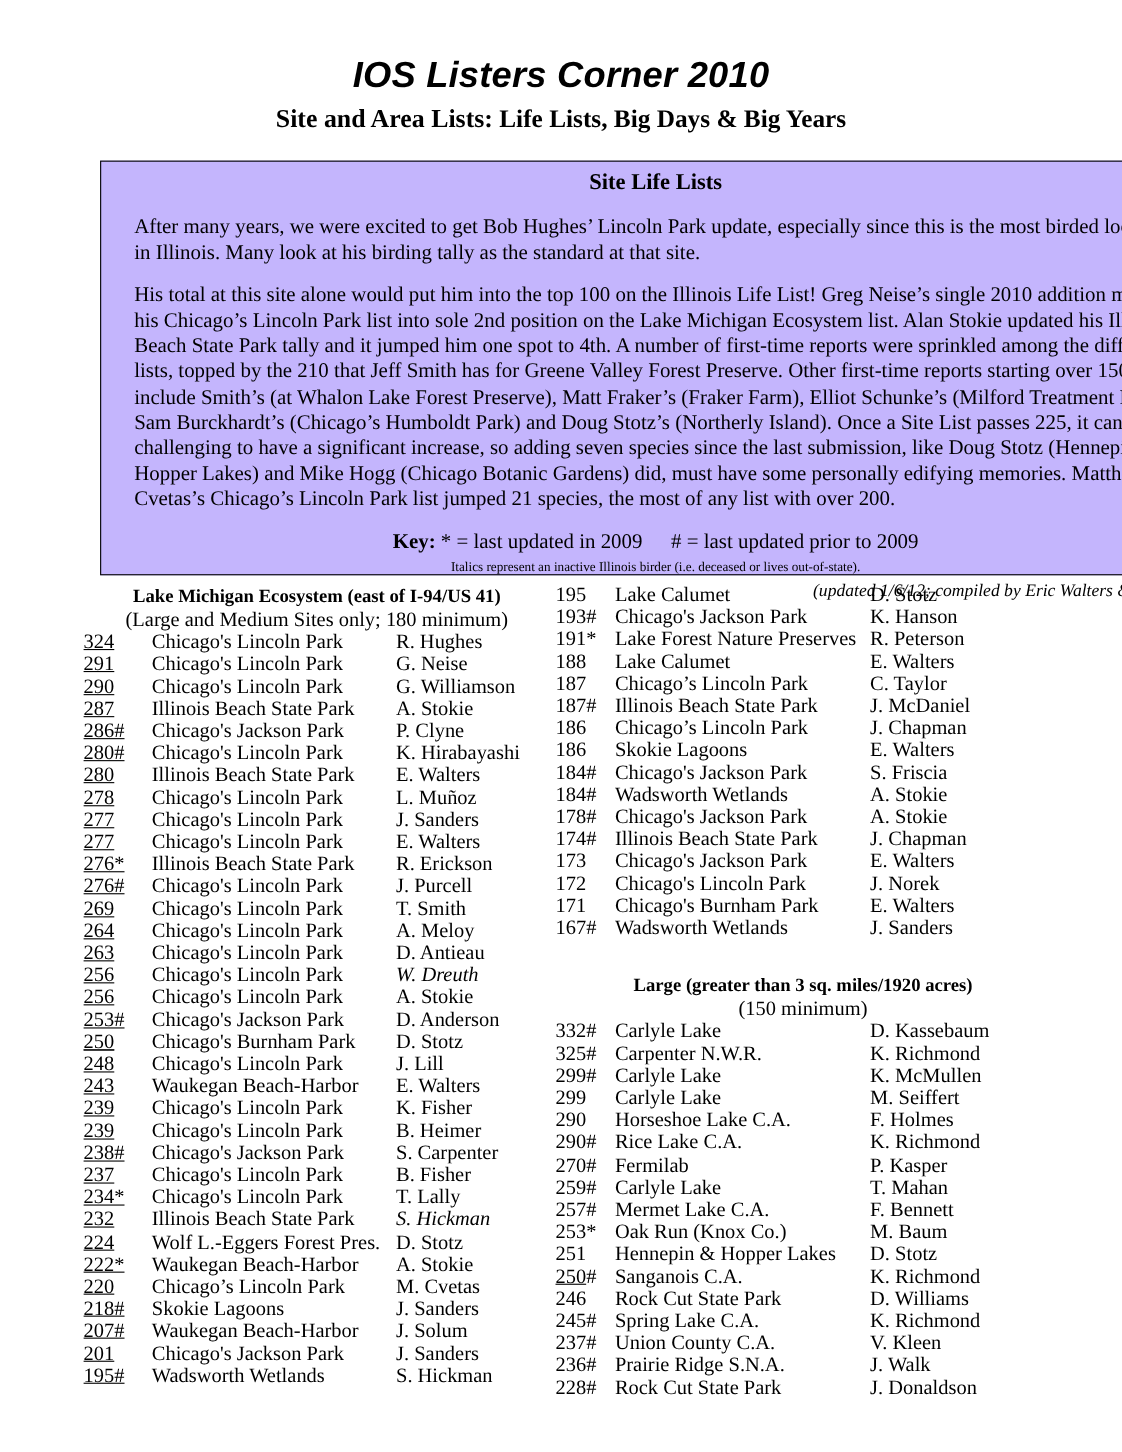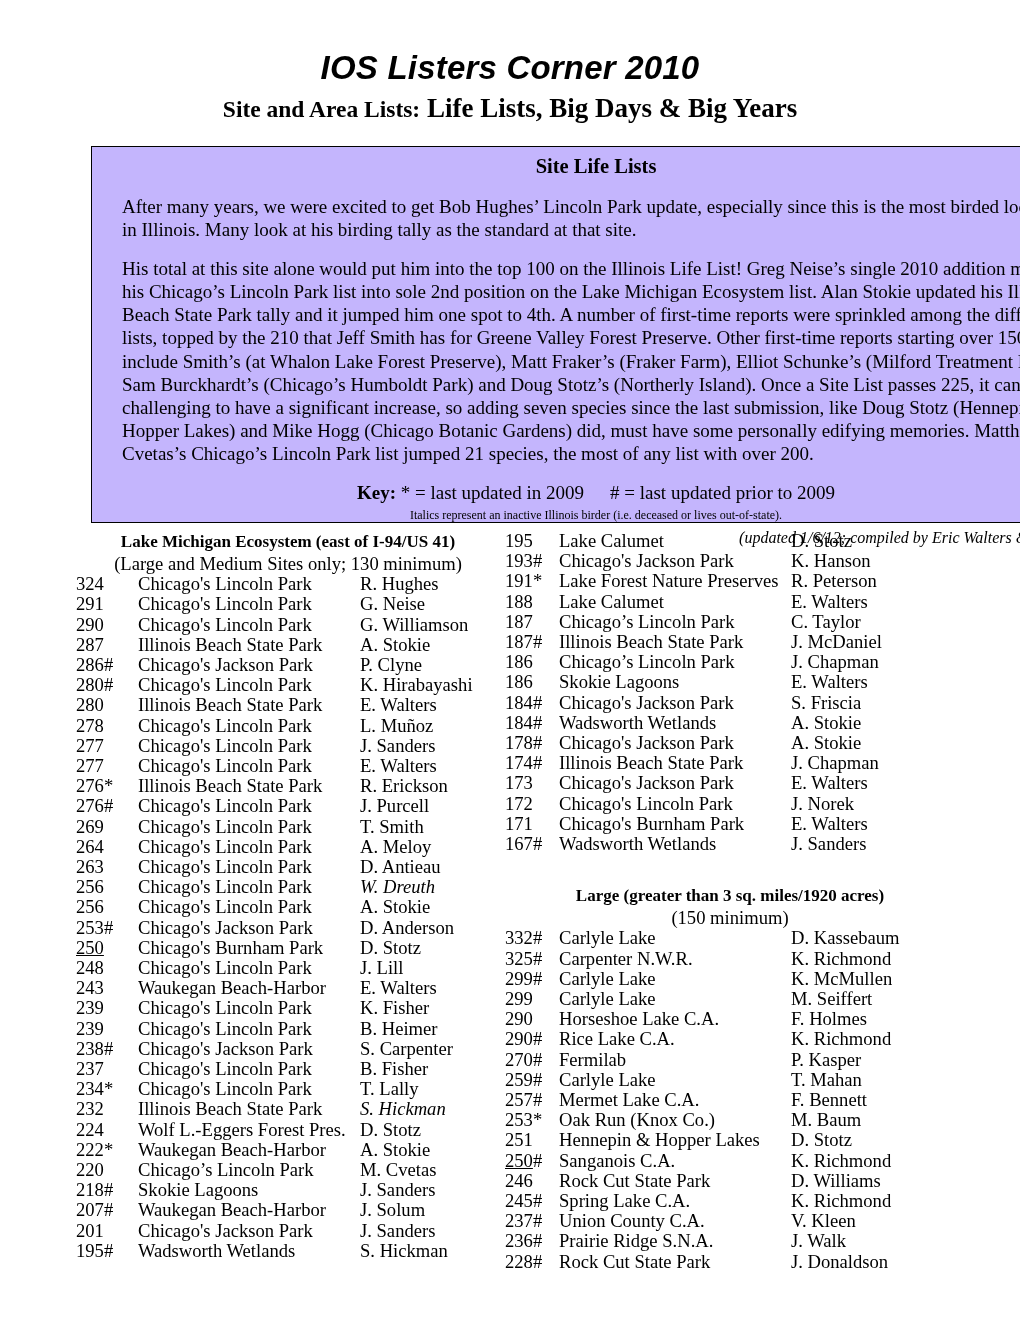--- a/index.html
+++ b/index.html
@@ -35,21 +35,21 @@
     font-size: 23.5px;
     line-height: 32px;
     margin: 4px 0 0 0;
     font-weight: bold;
   }
   .doc-subtitle .sub-lead {
     font-weight: bold;
   }
   .doc-subtitle .sub-rest {
     font-weight: bold;
-    font-size: 27px;
+    font-size: 23px;
   }
 
   
   .intro-box {
     position: absolute;
     left: 91px;
     top: 146px;
     width: 1010px;
     height: 377px;
     border: 1.6px solid #000000;
@@ -130,21 +130,21 @@
   }
   table.lst td {
     padding: 0;
     vertical-align: top;
     white-space: nowrap;
   }
   td.num   { width: 58px; }
   td.site  { }
   td.who   { }
 
-  .col-left  td.num  { width: 62px; }
+  .col-left  td.num  { width: 62px; text-decoration: underline; }
   .col-left  td.site { width: 222px; }
   .col-right td.num  { width: 54px; }
   .col-right td.site { width: 232px; }
 
   .ital { font-style: italic; }
   .undl { text-decoration: underline; margin-top: 28px; }
 
   .spacer-block { height: 31px; }
 </style>
 </head>
@@ -169,21 +169,21 @@
     </div>
     <div class="intro-italics-note">Italics represent an inactive Illinois birder (i.e. deceased or lives out-of-state).</div>
     <div class="intro-updated">(updated 1/6/12; compiled by Eric Walters &amp; Joe Lill)</div>
   </div>
 </div>
 
 <div class="columns">
 
   <div class="col col-left">
     <div class="sec-title">Lake Michigan Ecosystem (east of I-94/US 41)</div>
-    <div class="sec-sub">(Large and Medium Sites only; 130 minimum)</div>
+    <div class="sec-sub">(Large and Medium Sites only; 180 minimum)</div>
     <table class="lst">
       <tbody id="lm-left-body">
           <tr>
             <td class="num">324</td>
             <td class="site">Chicago's Lincoln Park</td>
             <td class="who">R. Hughes</td>
           </tr>
           <tr>
             <td class="num">291</td>
             <td class="site">Chicago's Lincoln Park</td>

